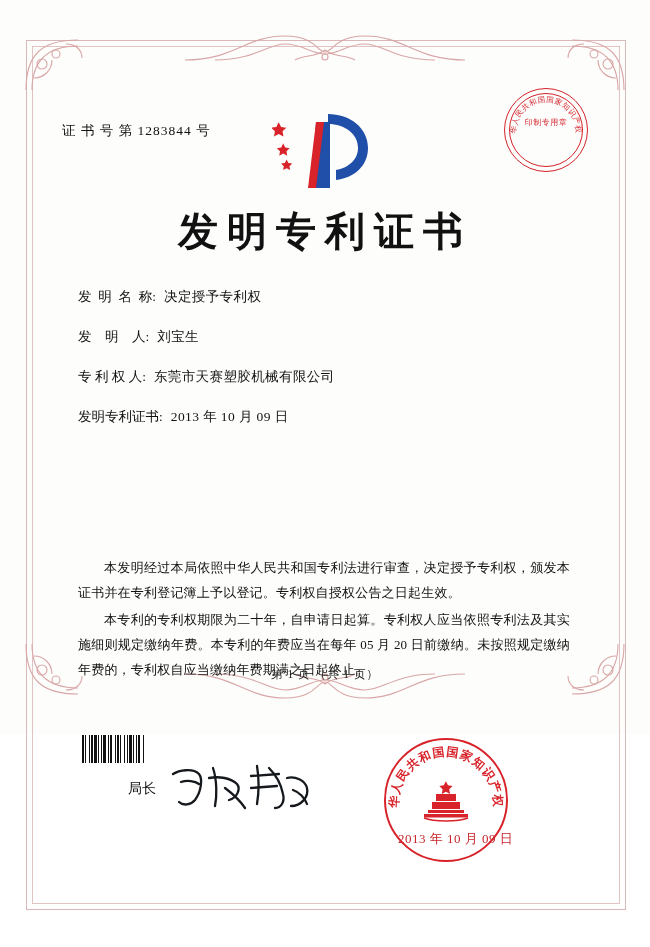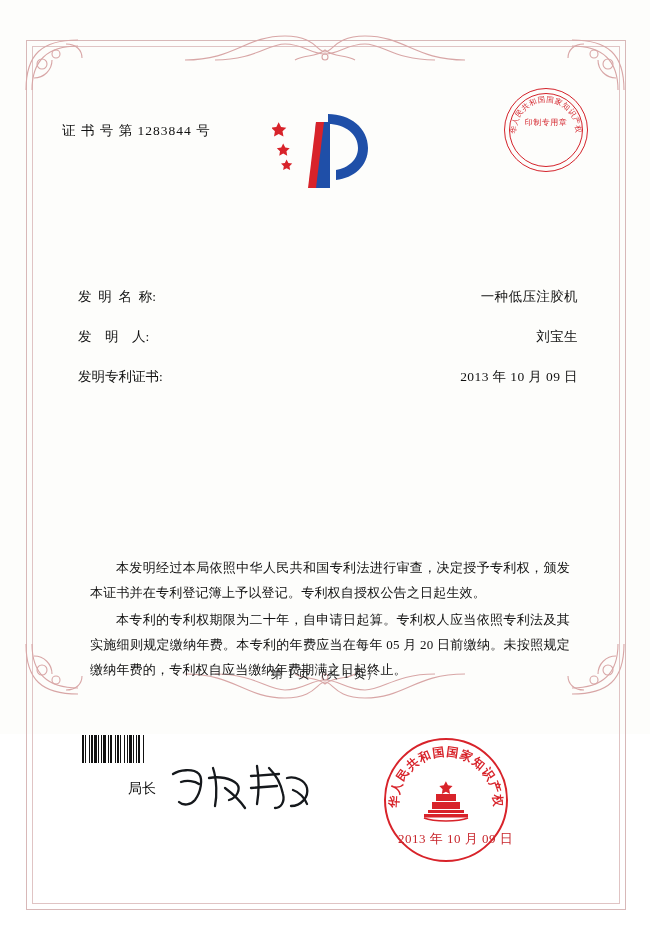--- a/index.html
+++ b/index.html
@@ -137,21 +137,20 @@
     left: 78px;
     top: 288px;
     width: 500px;
   }
   .field-row {
     display: flex;
     align-items: baseline;
     margin-bottom: 22px;
     font-size: 13.5px;
     color: #111;
-    justify-content: space-between;
   }
   .field-label {
     white-space: pre;
     flex: 0 0 auto;
   }
   .field-value {
     margin-left: 8px;
     letter-spacing: 0.4px;
   }
 
@@ -160,21 +159,21 @@
     position: absolute;
     left: 78px;
     top: 555px;
     width: 492px;
     font-size: 13px;
     line-height: 25px;
     color: #111;
     text-align: justify;
   }
   .body-text p {
-    margin: 0 0 2px 12px;
+    margin: 0 0 2px 0;
     text-indent: 26px;
     letter-spacing: 0.2px;
     font-family: Liberation Serif, serif;
   }
 
   
   .barcode {
     position: absolute;
     left: 82px;
     top: 735px;
@@ -352,29 +351,34 @@
       </defs>
       <text font-size="7.5" fill="#d4222a" font-family="Liberation Serif, serif" letter-spacing="0.6">
         <textPath href="#topArc" startOffset="50%" text-anchor="middle" id="sealArcLabel">中华人民共和国国家知识产权局</textPath>
       </text>
     </svg>
     <div class="seal-center-text">
       <div>印制专用章</div>
     </div>
   </div>
 
+  <div class="main-title">发明专利证书</div>
 
   <div class="fields">
     <div class="field-row">
       <span class="field-label">发  明  名  称:</span>
-      <span class="field-value">一种低压注胶机</span>
+      <span class="field-value">决定授予专利权</span>
     </div>
     <div class="field-row">
       <span class="field-label">发    明    人:</span>
       <span class="field-value">刘宝生</span>
+    </div>
+    <div class="field-row">
+      <span class="field-label">专 利 权 人:</span>
+      <span class="field-value">东莞市天赛塑胶机械有限公司</span>
     </div>
     <div class="field-row">
       <span class="field-label">发明专利证书:</span>
       <span class="field-value">2013 年 10 月 09 日</span>
     </div>
   </div>
 
   <div class="body-text">
     <p>本发明经过本局依照中华人民共和国专利法进行审查，决定授予专利权，颁发本证书并在专利登记簿上予以登记。专利权自授权公告之日起生效。</p>
     <p>本专利的专利权期限为二十年，自申请日起算。专利权人应当依照专利法及其实施细则规定缴纳年费。本专利的年费应当在每年 05 月 20 日前缴纳。未按照规定缴纳年费的，专利权自应当缴纳年费期满之日起终止。</p>

